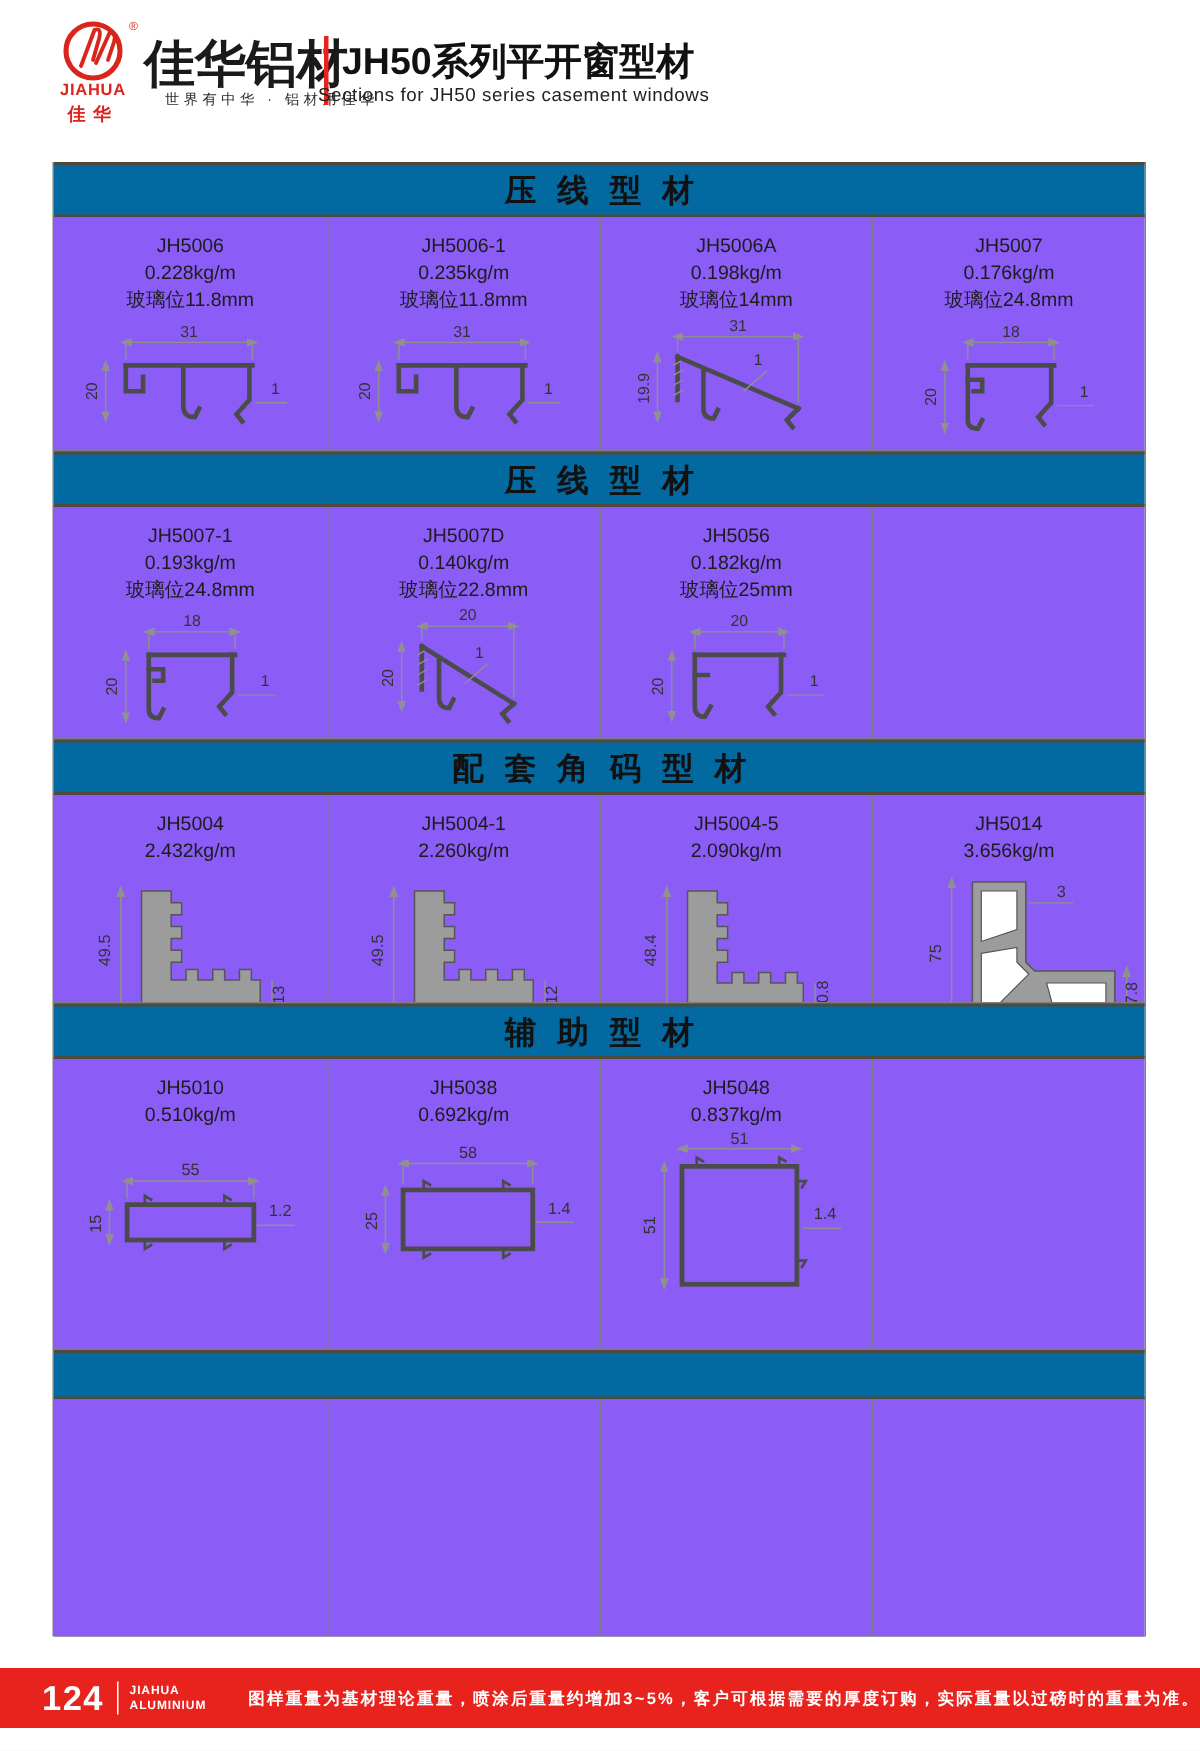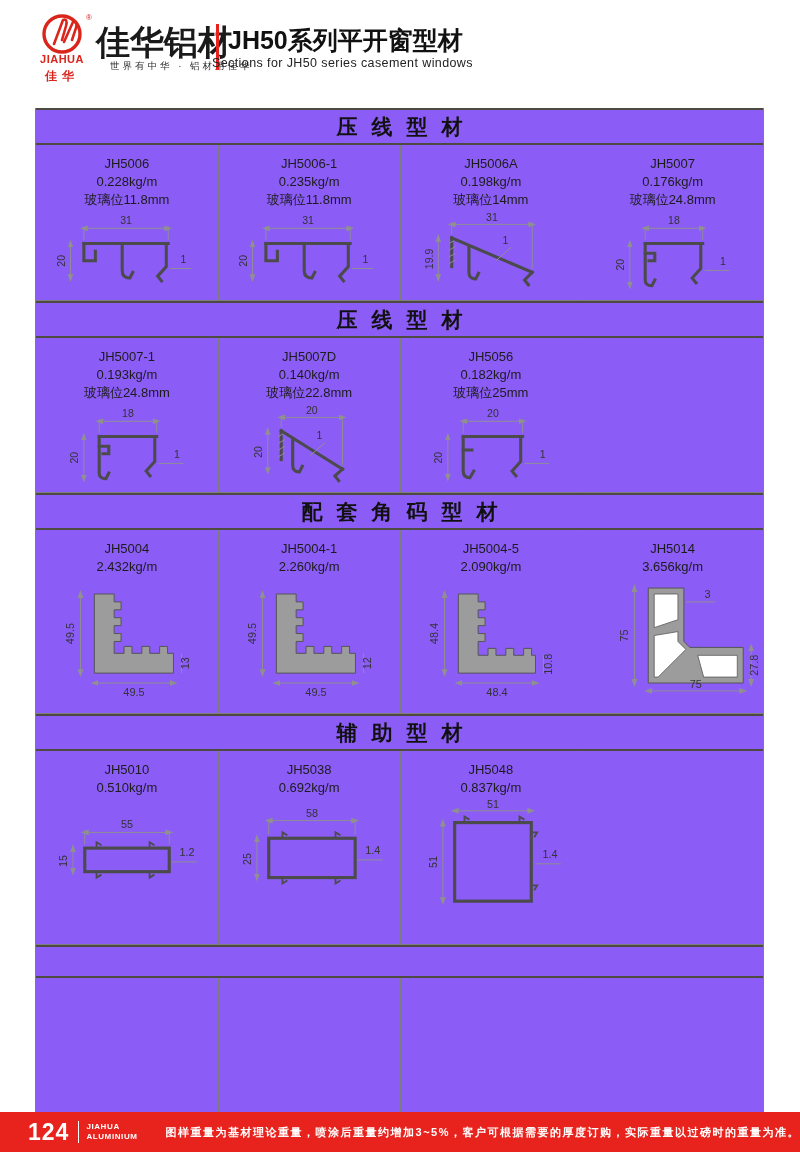--- a/index.html
+++ b/index.html
@@ -11,21 +11,21 @@
   .emblem { position:absolute; left:24px; top:10px; }
   .company { position:absolute; left:96px; top:20px; font-size:34px; font-weight:900; color:#1a1a1a; letter-spacing:0px; }
   .tagline { position:absolute; left:110px; top:60px; font-size:9.5px; font-weight:400; letter-spacing:3px; color:#2b2b2b; }
   .red-divider { position:absolute; left:216px; top:24px; width:3px; height:46px; background:#E8231E; }
   .doc-title { position:absolute; left:228px; top:24px; font-size:25px; font-weight:900; color:#111; }
   .doc-subtitle { position:absolute; left:212px; top:56px; font-size:12.5px; color:#222; letter-spacing:0.4px; }
 
   
   .table { position:absolute; left:35px; top:108px; width:729px;
            border-left:1px solid #7d7d7d; border-right:1px solid #7d7d7d; }
-  .band { background:#8b5cf6; border-top:2px solid #4d4a42; border-bottom:2px solid #4d4a42;
+  .band { background:#0369a1; border-top:2px solid #4d4a42; border-bottom:2px solid #4d4a42;
           display:flex; align-items:center; justify-content:center; }
   .band-title { font-size:21px; font-weight:900; color:#111; letter-spacing:14px; padding-left:14px; }
   .row { display:flex; border-bottom:1px solid #7d7d7d; background:#8b5cf6; }
   .cell { width:25%; overflow:hidden; text-align:center; padding-top:10px; }
   .cell + .cell { border-left:1px solid #7d7d7d; }
   .code, .meta { font-size:13px; color:#1c1c1c; line-height:18px; }
   svg.draw { display:block; margin:2px auto 0; }
 
   
   svg .p  { fill:none; stroke:#4b4b4b; stroke-width:3.2; stroke-linecap:square; stroke-linejoin:miter; }
@@ -214,21 +214,21 @@
           <text class="dt" x="145" y="56" text-anchor="middle">1</text>
         </svg>
       </div>
       <div class="cell"></div>
     </div>
 
     <div class="band" style="height:37px">
       <span class="band-title">配套角码型材</span>
     </div>
 
-    <div class="row" style="height:184px">
+    <div class="row" style="height:139px">
       <div class="cell">
         <div class="code">JH5004</div>
         <div class="meta">2.432kg/m</div>
         <svg class="draw" width="180" height="120" viewBox="0 0 182 121">
           <path class="pf" d="M58,16 H78 V24 h7 v8 h-7 v8 h7 v8 h-7 v8 h7 v8 h-7 V76 H88 v-7 h8 v7 H106 v-7 h8 v7 H124 v-7 h8 v7 H138 V96 H58 Z"></path>
           <path class="d da" d="M44,16 V96"></path>
           <text class="dt" x="37" y="56" text-anchor="middle" transform="rotate(-90 37 56)">49.5</text>
           <path class="d da" d="M58,106 H138"></path>
           <text class="dt" x="98" y="119" text-anchor="middle">49.5</text>
           <path class="d" d="M146,76 V96"></path>

